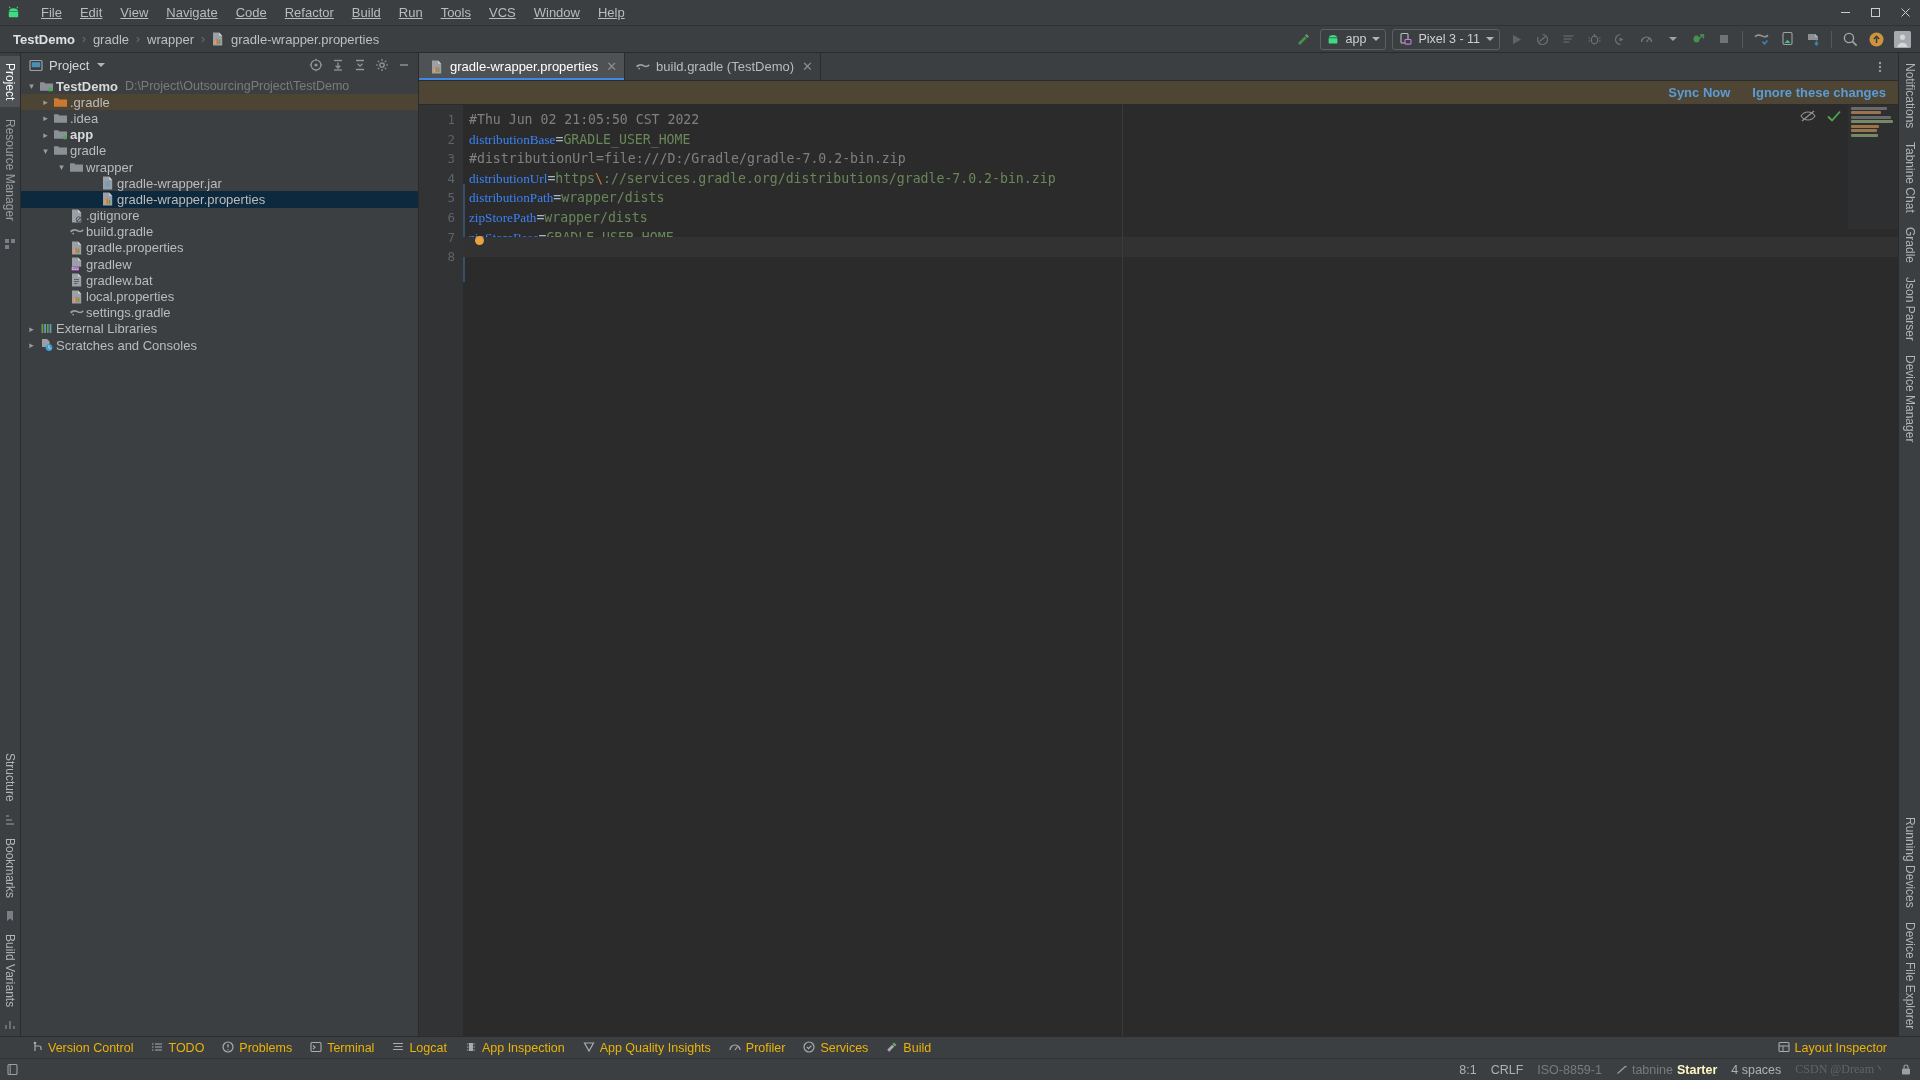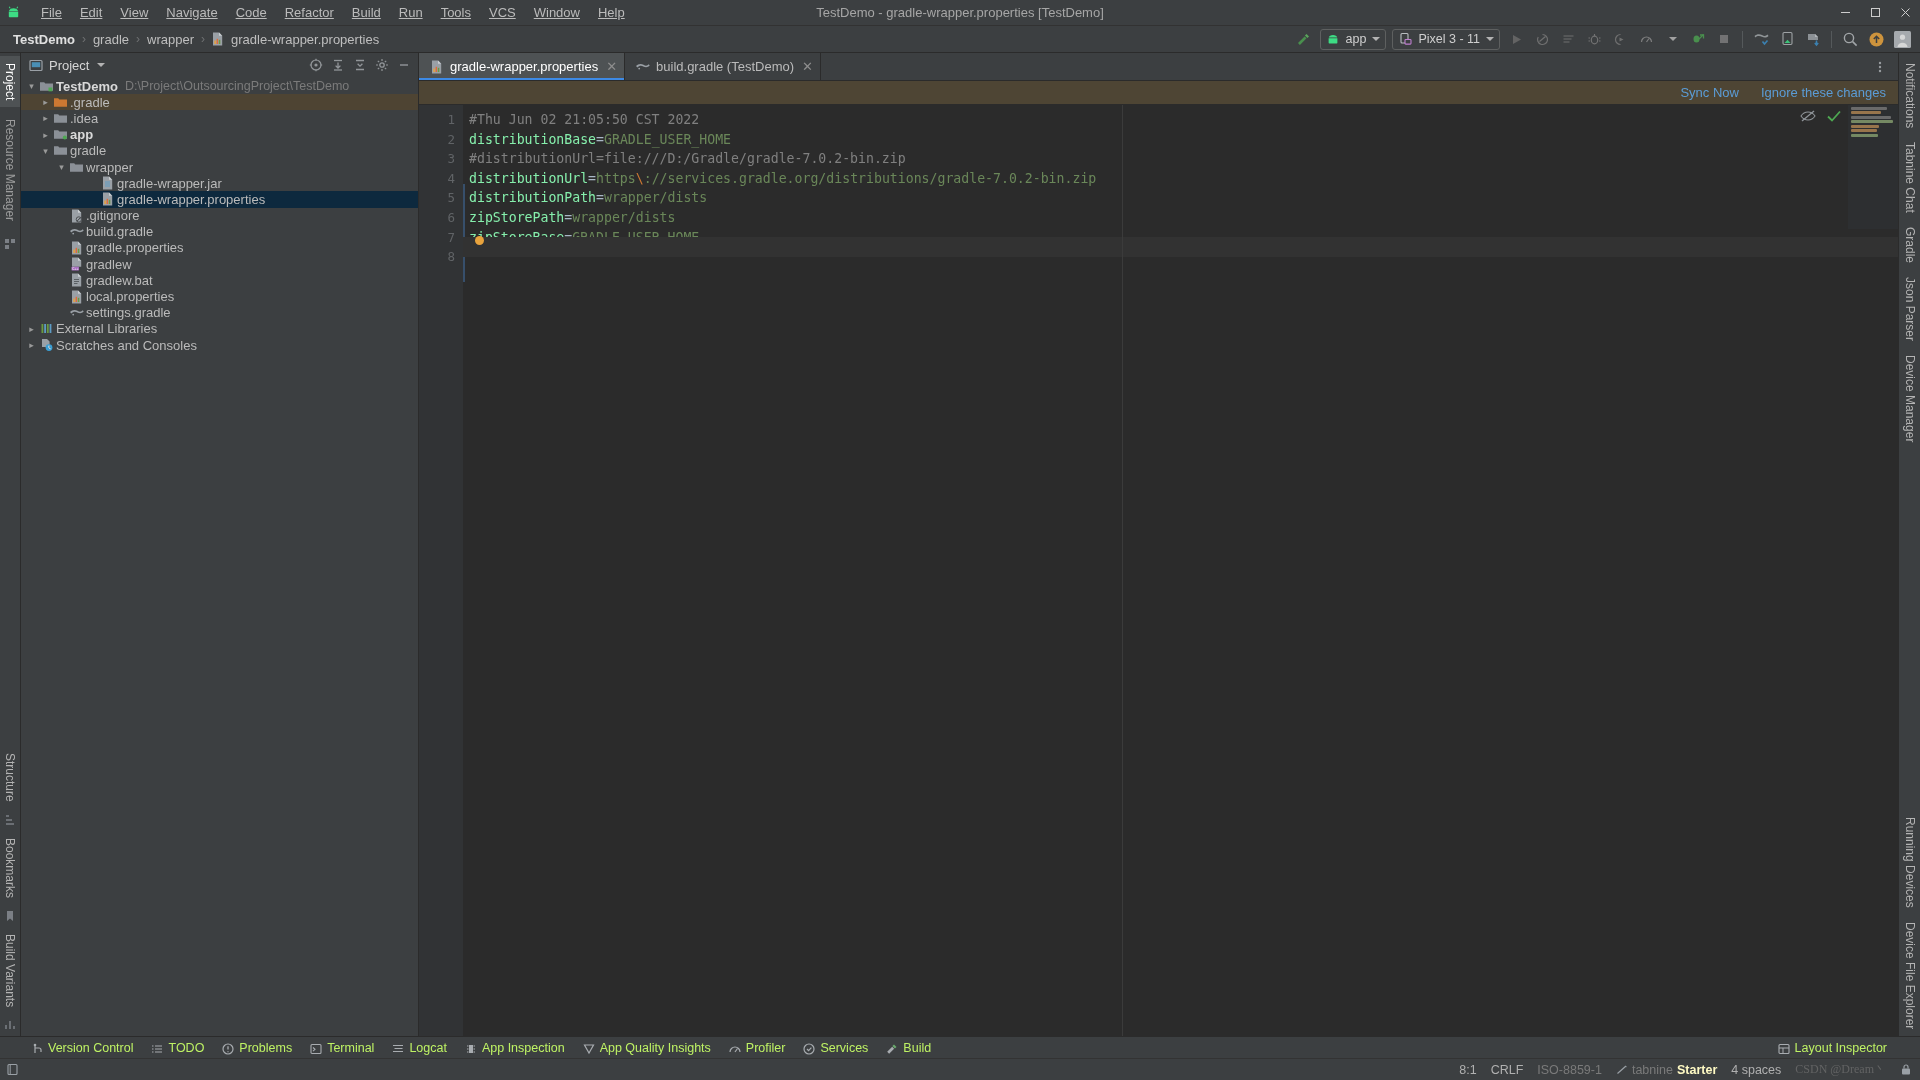--- a/index.html
+++ b/index.html
@@ -116,36 +116,36 @@
     content:""; position:absolute; left:0; right:0; bottom:0; height:2px; background:#3d8ae6;
   }
   .tabx { color: #8e8e8e; font-size: 13px; margin-left: 3px; }
   .tabs-right { margin-left: auto; display: flex; align-items: center; padding-right: 6px; }
 
   .notify {
     min-height: 24px; background: #4e4534; display: flex; align-items: center;
     padding: 0 0 0 8px; font-size: 13px; color: #d6d2c8; flex: 0 0 24px;
     border-bottom: 1px solid #2b2b2b;
   }
-  .notify-links { margin-left: auto; display: flex; gap: 22px; padding-right: 12px; }
+  .notify-links { margin-left: auto; display: flex; gap: 22px; padding-right: 12px; font-weight: bold; }
   .nlink { color: #5b9cd6; cursor: pointer; }
 
   .codearea { flex: 1 1 auto; display: flex; min-height: 0; position: relative; background: #2b2b2b; }
   .gutter {
     width: 44px; flex: 0 0 44px; background: #313335; text-align: right;
     padding: 5px 8px 0 0; font-family: "DejaVu Sans Mono", monospace; font-size: 12.5px;
     color: #606366; line-height: 19.6px; user-select: none;
   }
   .codecol { flex: 1 1 auto; position: relative; overflow: hidden; padding-top: 5px; }
   .modbar { position: absolute; left: 0; top: 0; width: 2px; background: #374f6b; }
   pre.code {
     font-family: "DejaVu Sans Mono", monospace; font-size: 13.2px; line-height: 19.6px;
     color: #a9b7c6; padding-left: 6px; margin: 0; white-space: pre;
   }
-  .k { color: #86efac; }
+  .k { color: #3b82f6; font-family: Liberation Serif, serif; }
   .v { color: #6a8759; }
   .c { color: #808080; }
   .esc { color: #cc7832; }
   .caret-line { position: absolute; left: 0; right: 0; background: #323232; }
   .cursor-dot {
     position: absolute; width: 9px; height: 9px; border-radius: 50%;
     background: #e8a33d;
   }
   .rightmargin { position: absolute; top: 0; bottom: 0; width: 1px; background: #3b3b3b; }
 
@@ -158,22 +158,22 @@
   .editor-badges {
     position: absolute; right: 56px; top: 4px; display: flex; gap: 10px; align-items: center;
   }
 
   
   .bottombar {
     height: 22px; background: #3c3f41; display: flex; align-items: center;
     flex: 0 0 22px; border-top: 1px solid #2b2b2b; padding-left: 22px; gap: 0;
   }
   .bt {
-    display: flex; align-items: flex-end; gap: 5px; padding: 10px 9px;
-    font-size: 12.5px; color: #bef264;
+    display: flex; align-items: flex-start; gap: 5px; padding: 10px 9px;
+    font-size: 12.5px; color: #eab308;
   }
   .bottombar-right { margin-left: auto; display: flex; align-items: center; padding-right: 24px; }
 
   .statusbar {
     height: 22px; background: #3c3f41; display: flex; align-items: center;
     flex: 0 0 22px; font-size: 12.5px; color: #a7a7a7; padding: 0 4px 0 6px;
     border-top: 1px solid #333;
   }
   .sb-msg { padding-left: 6px; color: #b0b0b0; white-space: nowrap; overflow: hidden; }
   .sb-right { margin-left: auto; display: flex; align-items: center; gap: 14px; padding-right: 4px; }
@@ -207,21 +207,20 @@
       <div class="menu-item"><u>Navigate</u></div>
       <div class="menu-item"><u>Code</u></div>
       <div class="menu-item"><u>Refactor</u></div>
       <div class="menu-item"><u>Build</u></div>
       <div class="menu-item"><u>Run</u></div>
       <div class="menu-item"><u>Tools</u></div>
       <div class="menu-item"><u>VCS</u></div>
       <div class="menu-item"><u>Window</u></div>
       <div class="menu-item"><u>Help</u></div>
     </div>
-    <div class="win-title">TestDemo - gradle-wrapper.properties [TestDemo]</div>
     <div class="win-btns">
       <div class="win-btn">
         <svg width="11" height="11" viewBox="0 0 11 11">
             <path d="M1 5.5h9" stroke="#cdcdcd" stroke-width="1"></path>
           </svg>
       </div>
       <div class="win-btn">
         <svg width="11" height="11" viewBox="0 0 11 11">
             <rect x="1.5" y="1.5" width="8" height="8" fill="none" stroke="#cdcdcd" stroke-width="1"></rect>
           </svg>

